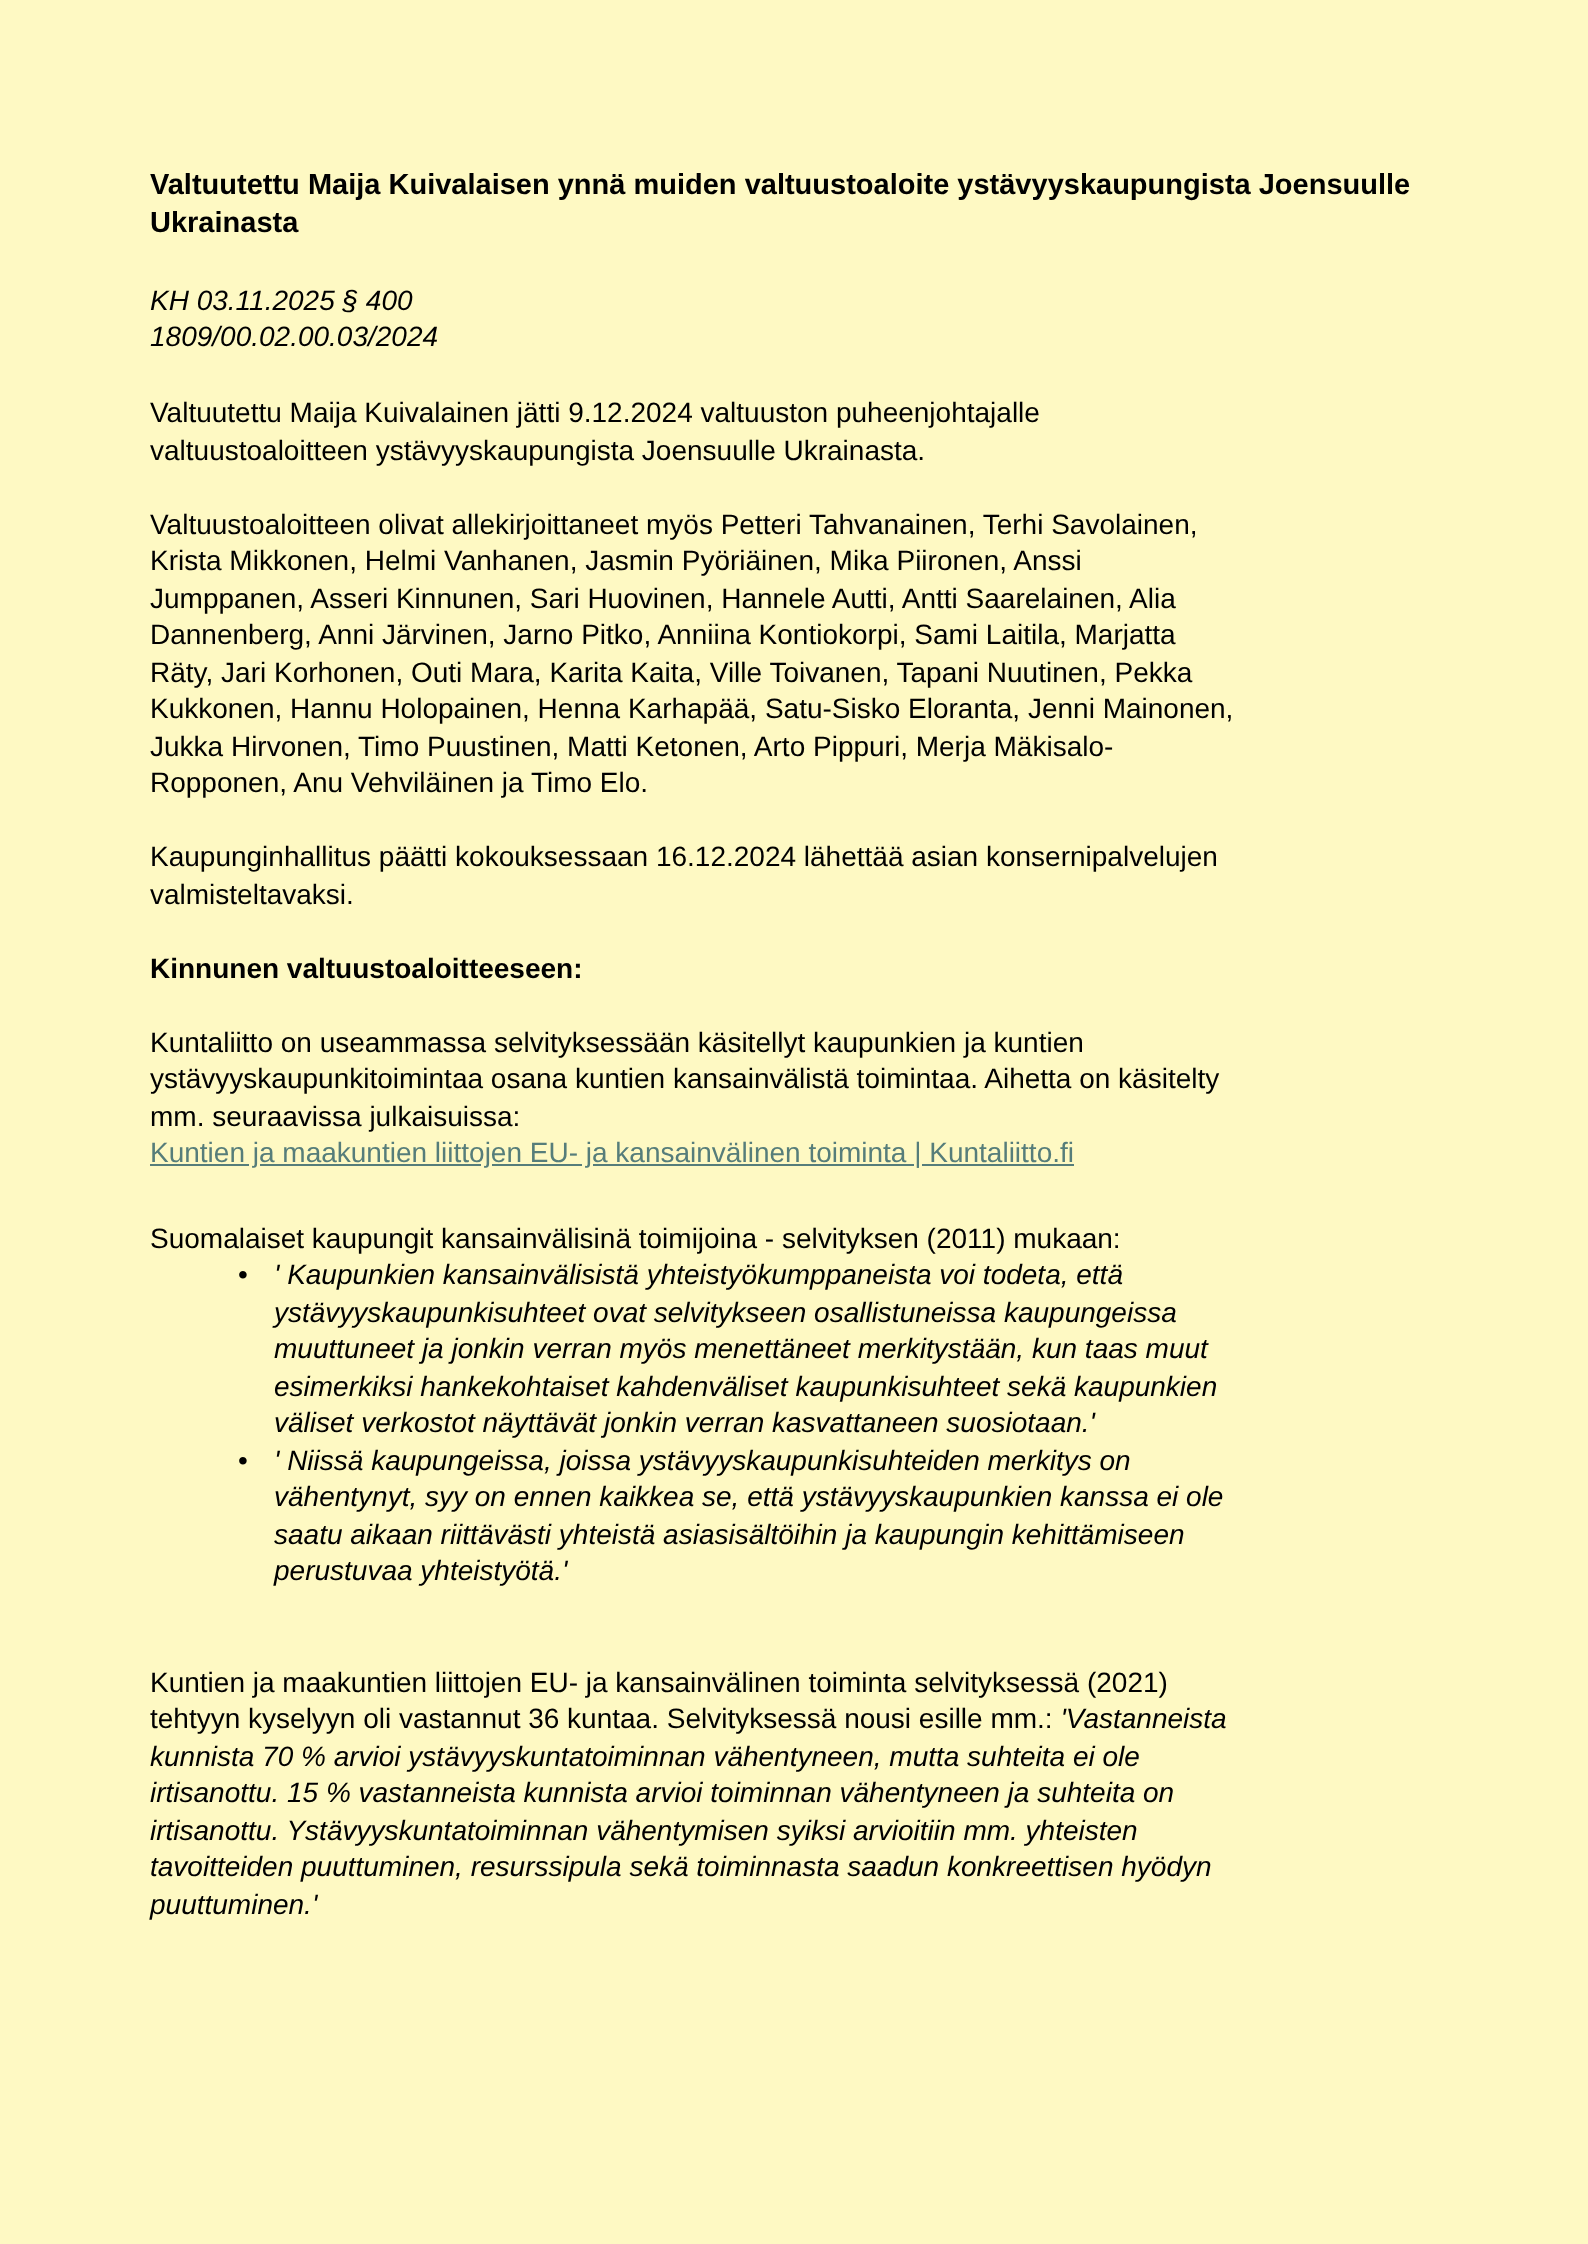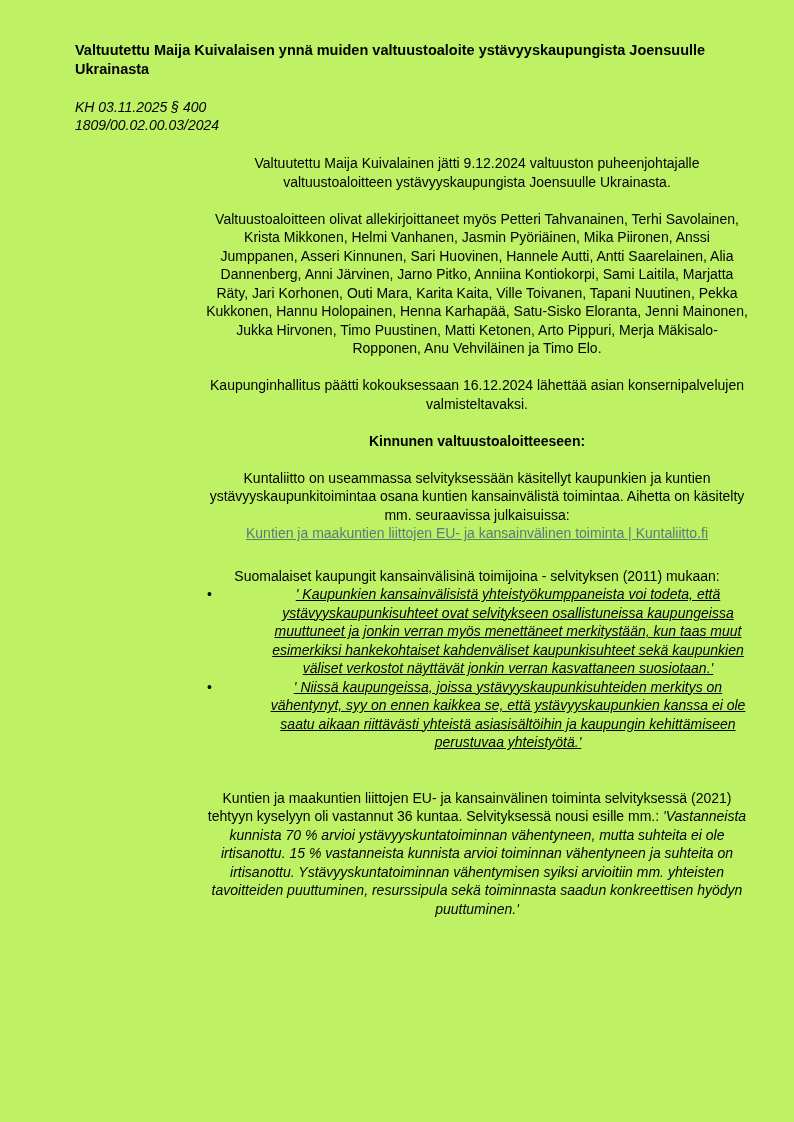--- a/index.html
+++ b/index.html
@@ -1,44 +1,42 @@
 <!DOCTYPE html>
 <html><head>
 <meta charset="utf-8">
 <style>
   html, body { margin: 0; padding: 0; background: #ffffff; }
   .page {
     position: relative;
     width: 794px;
     height: 1122px;
-    background: #bef264;
+    background: #fef9c3;
     box-sizing: border-box;
-    padding: 41px 0 0 75px;
+    padding: 84px 0 0 75px;
     overflow: hidden;
     font-family: "Liberation Sans", sans-serif;
     font-size: 14px;
     line-height: 18.5px;
     color: #000000;
   }
   .doc-title {
     font-size: 14.5px;
     font-weight: bold;
     margin: 0 0 21px 0;
     white-space: pre-line;
     width: 700px;
   }
   .doc-meta {
     margin: 0 0 20px 0;
     line-height: 17.5px;
     font-style: italic;
   }
   .doc-body {
-    margin-left: 88px;
     width: 628px;
-    text-align: center;
   }
   p.para {
     margin: 0 0 18.5px 0;
     white-space: pre-line;
   }
   p.para.tight { margin-bottom: 0; }
   h2.section-heading {
     font-size: 14px;
     font-weight: bold;
     margin: 0 0 18.5px 0;
@@ -52,21 +50,20 @@
     line-height: 18.5px;
   }
   ul.quote-list {
     list-style: none;
     margin: 0 0 18.5px 0;
     padding: 0;
   }
   ul.quote-list li {
     position: relative;
     padding-left: 62px;
-    text-decoration: underline;
   }
   ul.quote-list li::before {
     content: "\2022";
     position: absolute;
     left: 44px;
     top: 0;
   }
   .quote-text {
     font-style: italic;
     white-space: pre-line;

